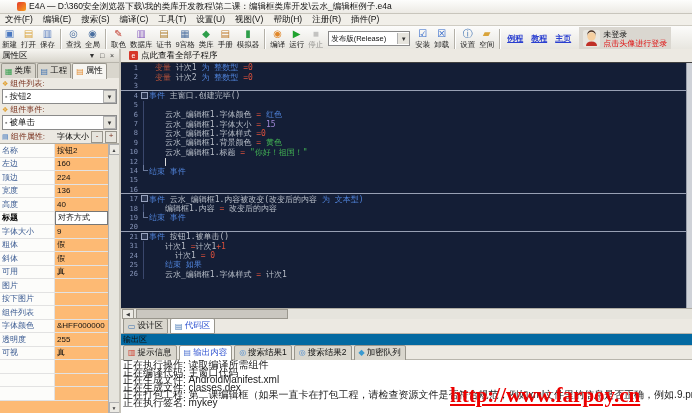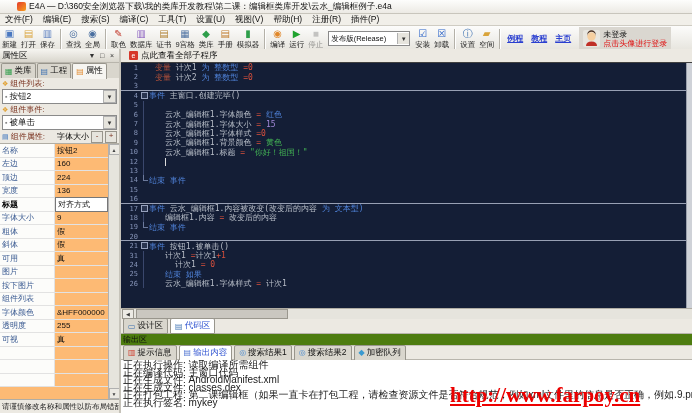--- a/index.html
+++ b/index.html
@@ -78,21 +78,21 @@
   .sv{color:#b0503a;}.sk{color:#4f82d8;}.si{color:#b9bfc9;}.so{color:#d8503c;}.sn{color:#a289d8;}.ss{color:#43b554;}
   .caret{display:inline-block;width:1px;height:8px;background:#dcdcdc;vertical-align:middle;}
   .vscroll{position:absolute;top:0;right:0;width:5px;bottom:0;background:#cfd2d8;border-left:1px solid #9aa0ac;}
   .hscroll{height:10px;flex:none;background:#e6e4dd;border-top:1px solid #b0ada4;display:flex;align-items:center;}
   .harrow{width:10px;height:8px;border:1px solid #9a978e;background:#eceae4;font-size:5px;display:flex;align-items:center;justify-content:center;color:#333;margin-left:1px;}
   .hthumb{width:150px;height:8px;background:#cac7c0;border:1px solid #9a978e;margin-left:2px;}
   .dtabs{height:14px;flex:none;background:#ece9e2;display:flex;align-items:center;padding-left:2px;border-bottom:1px solid #b8b5ac;}
   .dtab{display:flex;align-items:center;font-size:8.5px;padding:1px 4px;border:1px solid #98958c;background:#d9d6cd;margin-right:2px;border-radius:2px 2px 0 0;white-space:nowrap;}
   .dtab.active{background:#fff;color:#2a4fd0;}
   .dtab .ic{font-size:8px;margin-right:2px;}
-  .out-header{height:11px;flex:none;background:#4d7c0f;display:flex;align-items:center;padding-left:2px;font-size:8px;border-bottom:1px solid #c6c3ba;}
+  .out-header{height:11px;flex:none;background:#0369a1;display:flex;align-items:center;padding-left:2px;font-size:8px;border-bottom:1px solid #c6c3ba;}
   .out-tabs{height:13px;flex:none;background:#ece9e2;display:flex;align-items:center;padding-left:2px;border-bottom:1px solid #b8b5ac;}
   .out-body{flex:1;background:#fff;padding:1px 2px;overflow:hidden;position:relative;}
   .oline{font-size:10px;line-height:7.6px;white-space:nowrap;color:#1a1a1a;}
   .ostatus{font-size:8px;margin-top:5px;color:#1a1a1a;white-space:nowrap;}
   .watermark{position:absolute;left:450px;top:383px;font-family:"Liberation Serif","DejaVu Serif",serif;font-weight:bold;font-size:21px;color:#ec0000;text-decoration:underline;white-space:nowrap;z-index:50;letter-spacing:0px;}
 </style>
 </head>
 <body>
 
 <div class="titlebar">
@@ -278,20 +278,24 @@
             <div class="gval">160</div>
           </div>
           <div class="grow">
             <div class="gname">顶边</div>
             <div class="gval">224</div>
           </div>
           <div class="grow">
             <div class="gname">宽度</div>
             <div class="gval">136</div>
           </div>
+          <div class="grow">
+            <div class="gname">高度</div>
+            <div class="gval">40</div>
+          </div>
           <div class="grow selected">
             <div class="gname">标题</div>
             <div class="gval">对齐方式</div>
           </div>
           <div class="grow">
             <div class="gname">字体大小</div>
             <div class="gval">9</div>
           </div>
           <div class="grow">
             <div class="gname">粗体</div>
@@ -340,21 +344,20 @@
           <div class="grow">
             <div class="gname"></div>
             <div class="gval"></div>
           </div>
         </div>
       <div class="gscroll">
         <span class="garrow">▲</span>
         <span class="garrow">▼</span>
       </div>
     </div>
-    <div class="hint">请谨慎修改名称和属性以防布局错乱</div>
   </div>
 
   <div class="right">
     <div class="ed-subbar">
       <span class="ic">e</span>
       <span>点此查看全部子程序</span>
     </div>
     <div class="code">
       <div id="code-lines">
           <div class="cl">
@@ -406,25 +409,20 @@
           </div>
           <div class="cl">
             <span class="lnum">10</span>
             <span class="fold guide"></span>
             <span class="ctext" style="padding-left: 16px;"><span class="si">云水_编辑框1.标题 </span><span class="so">= </span><span class="ss">"你好！祖国！"</span></span>
           </div>
           <div class="cl">
             <span class="lnum">12</span>
             <span class="fold guide"></span>
             <span class="ctext" style="padding-left: 16px;"><span class="caret"></span></span>
-          </div>
-          <div class="cl">
-            <span class="lnum">13</span>
-            <span class="fold guide"></span>
-            <span class="ctext" style="padding-left: 0px;"></span>
           </div>
           <div class="cl">
             <span class="lnum">14</span>
             <span class="fold">
               <span class="fend"></span>
             </span>
             <span class="ctext" style="padding-left: 0px;"><span class="sk">结束 事件</span></span>
           </div>
           <div class="cl">
             <span class="lnum">15</span>

